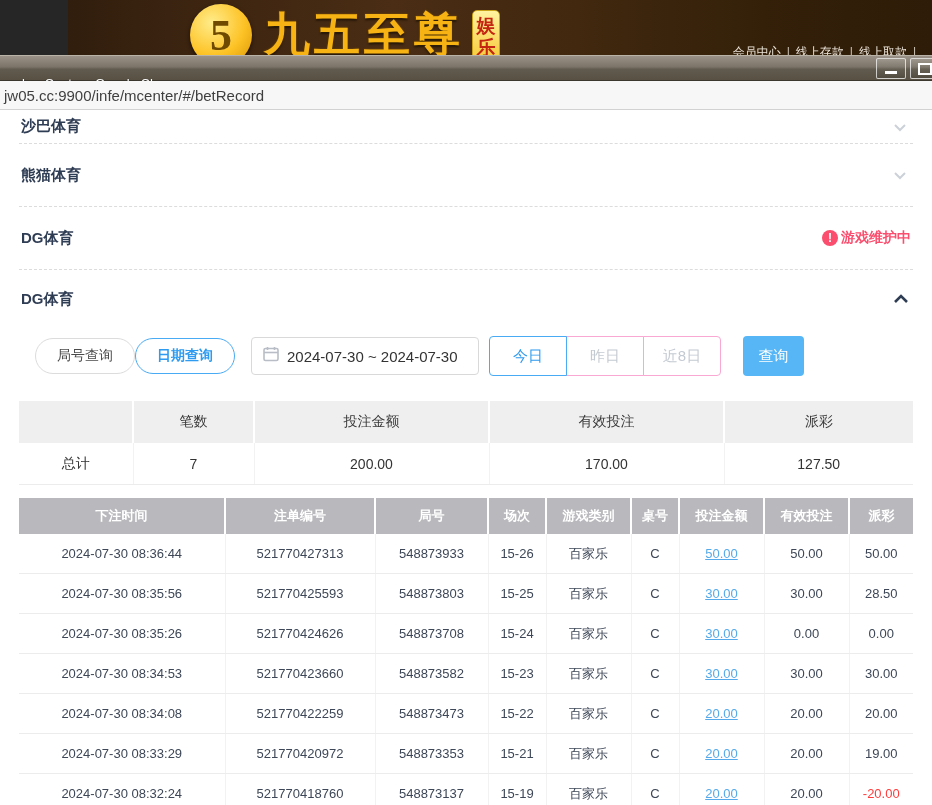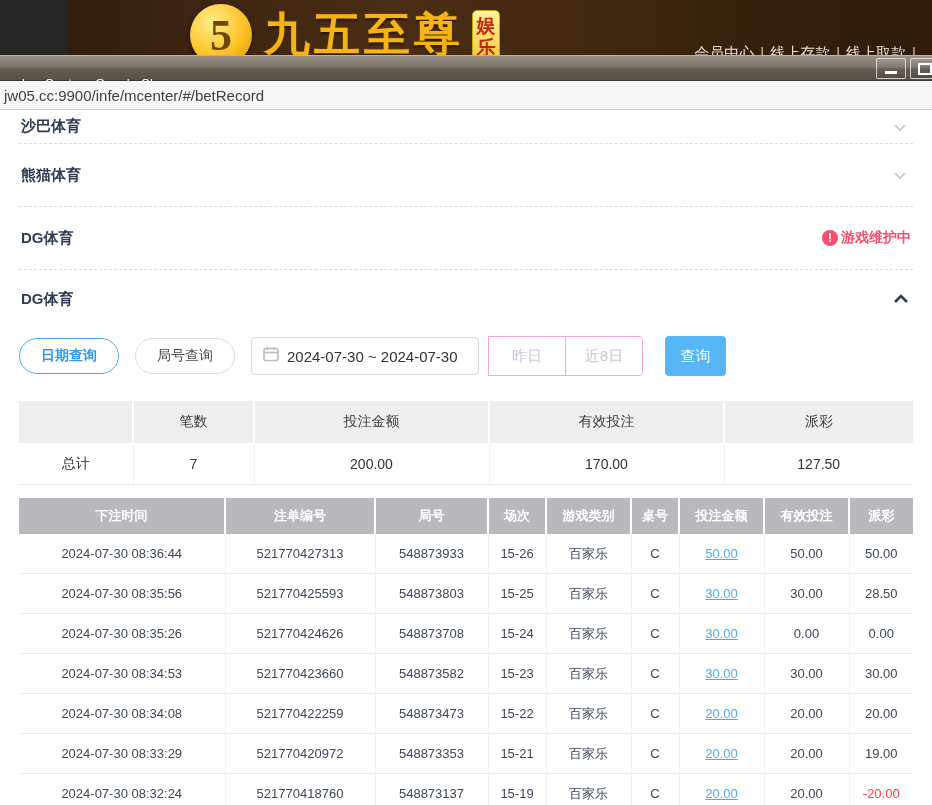--- a/index.html
+++ b/index.html
@@ -14,21 +14,21 @@
   .logo-circle{width:62px;height:62px;border-radius:50%;
     background:radial-gradient(circle at 35% 30%,#ffec8a,#fdc326 55%,#d78f00 100%);
     box-shadow:0 2px 4px rgba(0,0,0,.6);display:flex;align-items:center;justify-content:center;
     color:#6e4a00;font-size:44px;font-weight:bold;font-family:"Liberation Serif",serif;}
   .logo-text{margin-left:12px;font-size:46px;font-weight:bold;letter-spacing:4px;line-height:60px;
     color:#f7b313;text-shadow:0 2px 2px rgba(0,0,0,.55),0 0 2px #8a5a00;font-family:"DejaVu Sans",sans-serif;text-align:right;}
   .logo-badge{margin-left:8px;margin-top:6px;width:26px;padding:4px 0 6px;border-radius:5px;
     background:linear-gradient(180deg,#fff2a0,#f6c62e);border:1px solid #caa21a;
     color:#c42512;font-size:19px;font-weight:bold;text-align:center;line-height:22px;
     display:flex;flex-direction:column;align-items:center;}
-  .top-links{position:absolute;right:14px;top:44px;color:#ece4da;font-size:15px;white-space:nowrap;text-decoration:underline;}
+  .top-links{position:absolute;right:14px;top:44px;color:#ece4da;font-size:12px;white-space:nowrap;text-decoration:underline;}
   .top-links span{margin:0 4px;}
   .top-links .sep{color:#cfc6ba;margin:0 2px;}
 
   
   .titlebar{position:absolute;top:55px;left:0;width:932px;height:26px;
     background:linear-gradient(180deg,#9a9288 0%,#7c7468 45%,#615a4e 55%,#575043 100%);
     border-top:1px solid #b9b2a7;border-bottom:1px solid #3c372f;box-sizing:border-box;}
   .titlebar-text{position:absolute;left:4px;top:20px;color:#fff;font-size:13px;
     text-shadow:0 1px 2px rgba(0,0,0,.7);text-align:right;}
   .win-buttons{position:absolute;right:-8px;top:2px;display:flex;gap:4px;}
@@ -166,34 +166,35 @@
     <div class="section-row open">
       <span class="section-label">DG体育</span>
       <span class="chev">
         <svg width="16" height="14" viewBox="0 0 16 14">
             <polyline points="2,10 8,4 14,10" fill="none" stroke="#2f3d54" stroke-width="2.6"></polyline>
           </svg>
       </span>
     </div>
 
     <div class="filterbar">
+      <div class="pill plain">局号查询</div>
       <div class="pill active">日期查询</div>
-      <div class="pill plain">局号查询</div>
       <div class="date-input">
         <span class="cal-ico">
           <svg width="16" height="16" viewBox="0 0 16 16">
               <rect x="1" y="2.5" width="14" height="12" rx="1.5" fill="none" stroke="#b8bdc6" stroke-width="1.6"></rect>
               <line x1="1" y1="6.5" x2="15" y2="6.5" stroke="#b8bdc6" stroke-width="1.6"></line>
               <line x1="4.5" y1="1" x2="4.5" y2="4" stroke="#b8bdc6" stroke-width="1.6"></line>
               <line x1="11.5" y1="1" x2="11.5" y2="4" stroke="#b8bdc6" stroke-width="1.6"></line>
             </svg>
         </span>
         <span class="date-text">2024-07-30 ~ 2024-07-30</span>
       </div>
       <div class="seg-group">
+        <div class="seg active">今日</div>
         <div class="seg idle">昨日</div>
         <div class="seg idle last">近8日</div>
       </div>
       <button class="search-btn">查询</button>
     </div>
 
     <table class="summary">
       <colgroup>
           <col class="sum-c0">
           <col class="sum-c1">

